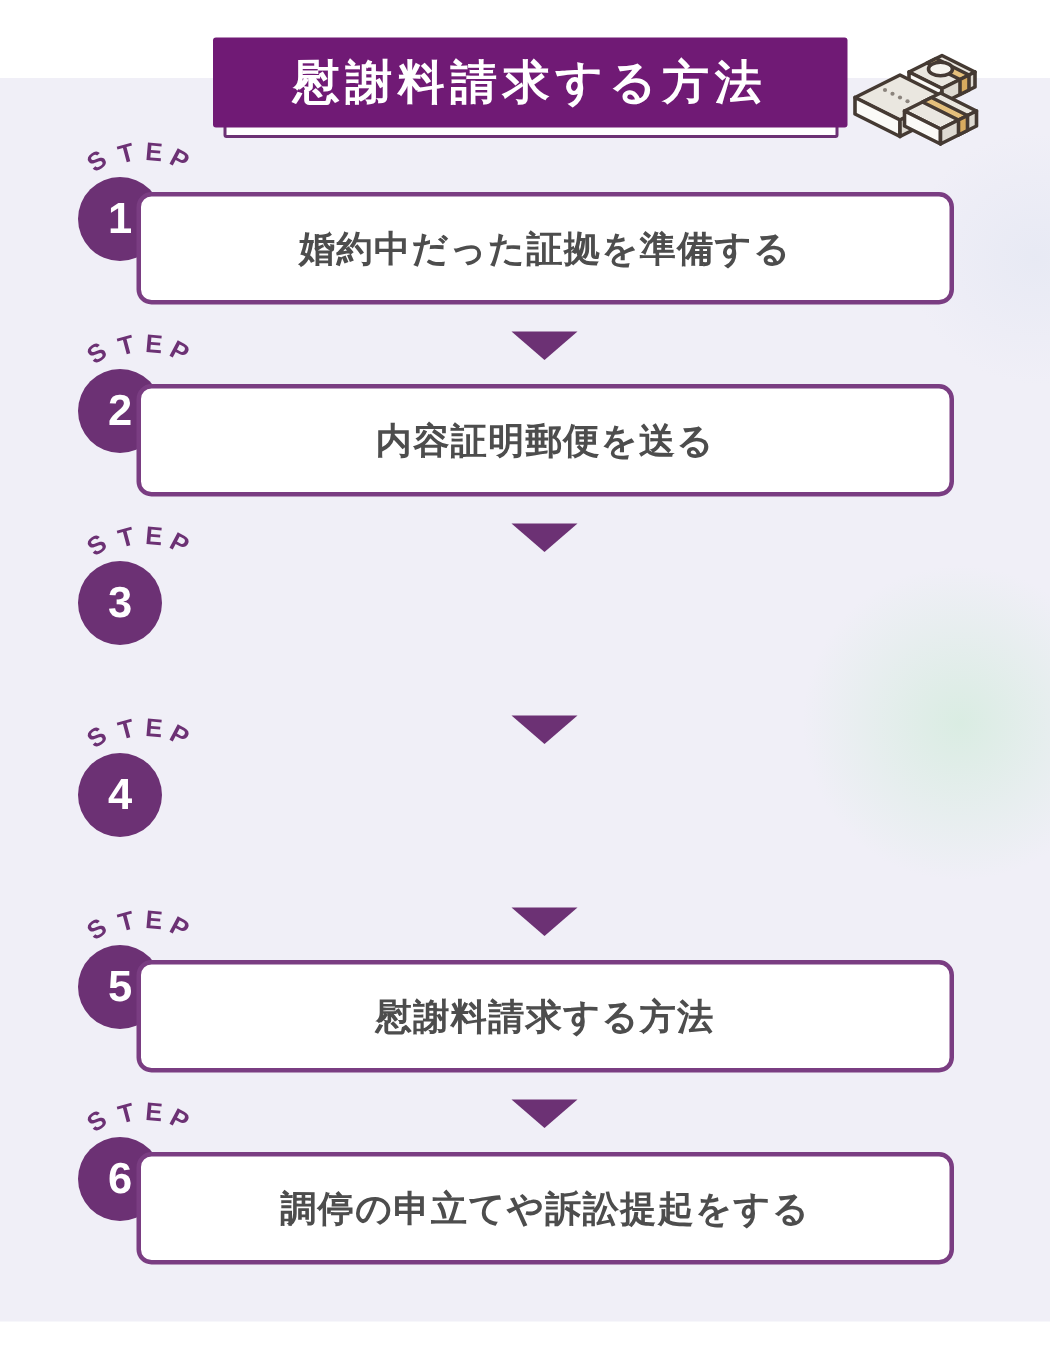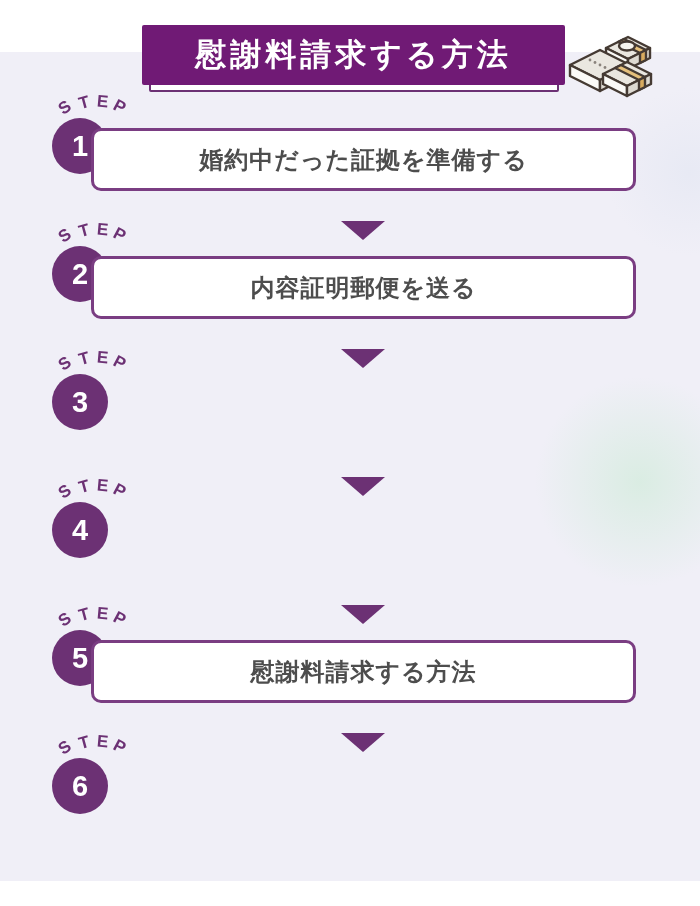--- a/index.html
+++ b/index.html
@@ -36,21 +36,21 @@
   .step{position:absolute;left:0;width:700px;height:128px;}
   .arc-letter{
     position:absolute;color:#6c3174;font-size:17px;font-weight:700;line-height:1;
   }
   .step-circle{
     position:absolute;left:52px;top:33px;width:56px;height:56px;border-radius:50%;
     background:#6c3174;display:flex;align-items:center;justify-content:center;
   }
   .step-circle span{color:#ffffff;font-size:29px;font-weight:700;}
   .step-box{
-    position:absolute;left:91px;top:43px;width:545px;height:63px;box-sizing:border-box;
+    position:absolute;left:91px;top:43px;width:545px;height:75px;box-sizing:border-box;
     background:#ffffff;border:3px solid #7a3d82;border-radius:10px;
     display:flex;align-items:center;justify-content:center;
   }
   .step-box span{
     color:#4d4d4d;font-size:24px;font-weight:700;letter-spacing:1px;white-space:nowrap;
   }
   .arrow-down{
     position:absolute;left:341px;top:136px;width:0;height:0;
     border-left:22px solid transparent;border-right:22px solid transparent;
     border-top:19px solid #6c3174;
@@ -162,14 +162,17 @@
   </div>
 
   <div class="step" style="top:725px">
     <span class="arc-letter" style="left:59px;top:14px;transform:rotate(-35deg)">S</span>
     <span class="arc-letter" style="left:79px;top:9px;transform:rotate(-15deg)">T</span>
     <span class="arc-letter" style="left:97px;top:8px;transform:rotate(5deg)">E</span>
     <span class="arc-letter" style="left:114px;top:13px;transform:rotate(28deg)">P</span>
     <div class="step-circle">
       <span>6</span>
     </div>
+    <div class="step-box">
+      <span>調停の申立てや訴訟提起をする</span>
+    </div>
   </div>
 </div>
 
 </body></html>

